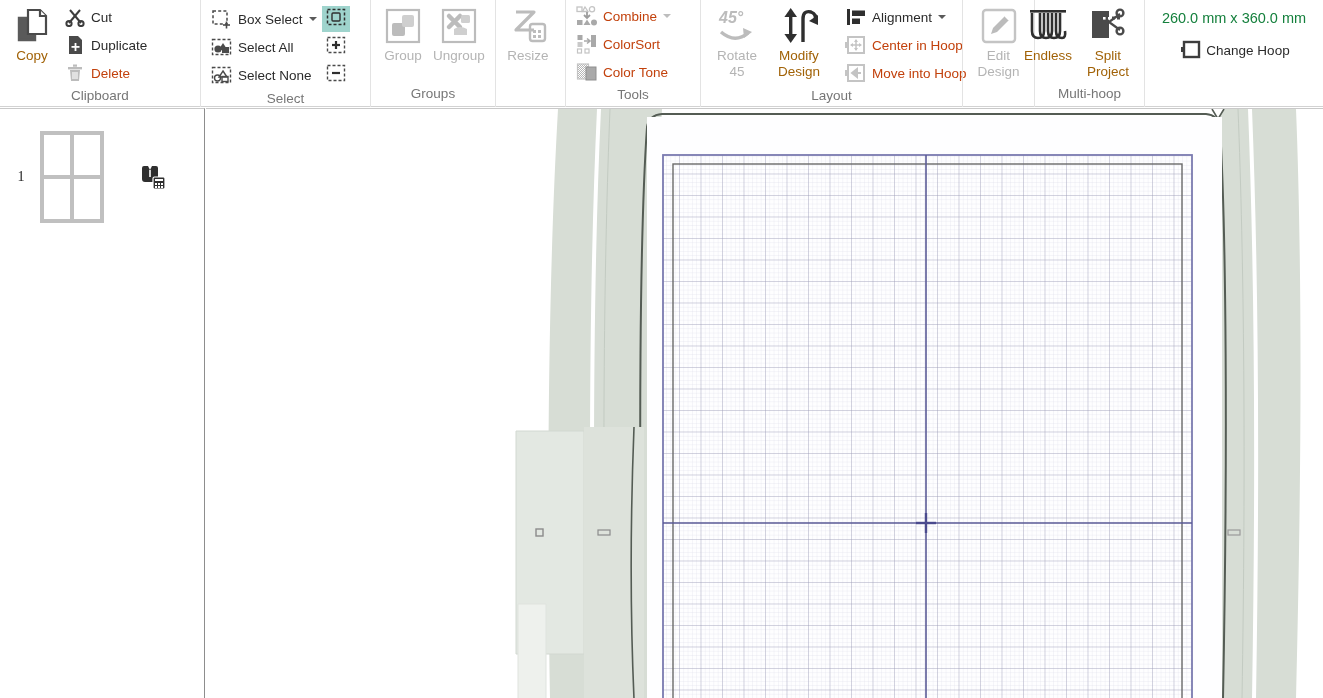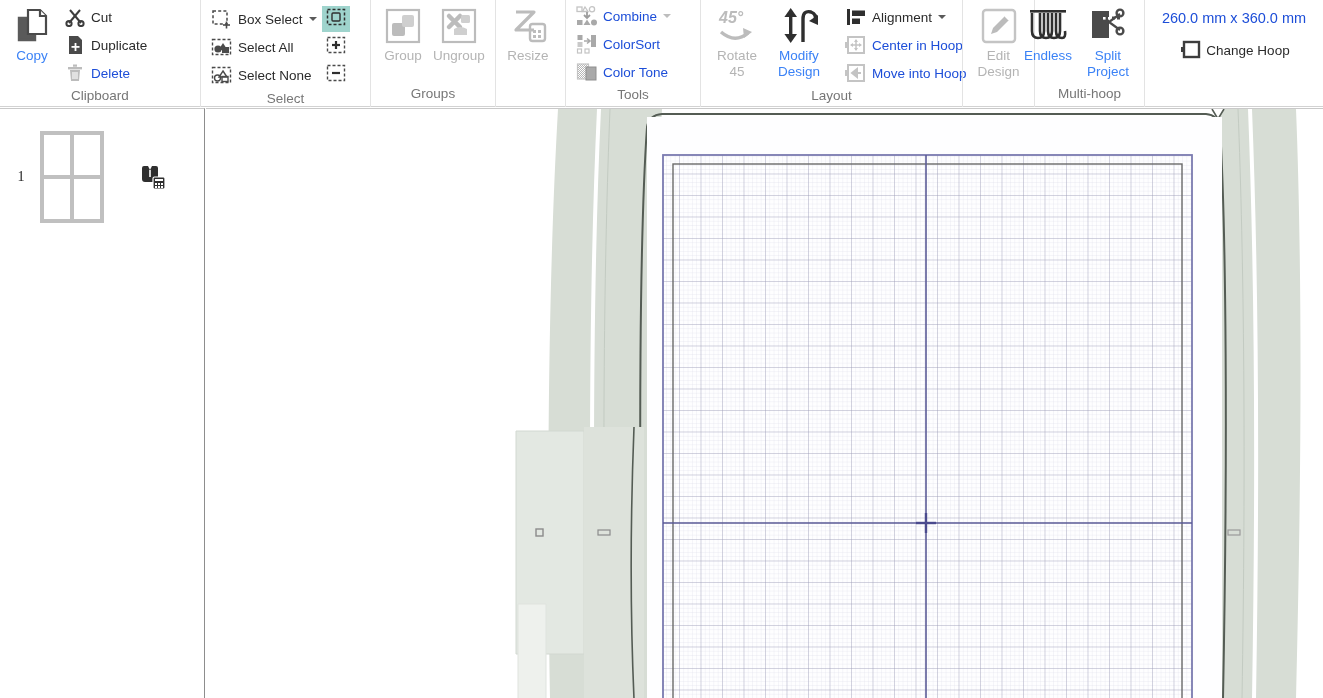--- a/index.html
+++ b/index.html
@@ -44,21 +44,21 @@
     color: #767676;
     padding-bottom: 2px;
   }
 
   
   .bigbtn {
     display: flex; flex-direction: column;
     align-items: center; justify-content: flex-start;
     min-width: 44px;
     padding: 3px 4px 0 4px;
-    color: #3b82f6;
+    color: #a16207;
     font-size: 13.5px;
     line-height: 14px;
     text-align: center;
     cursor: default;
   }
   .bigbtn .ico { height: 42px; display: flex; align-items: center; justify-content: center; font-style: italic; }
   .bigbtn .cap { margin-top: 2px; }
   .bigbtn.dis { color: #b4b4b4; }
 
   
@@ -66,21 +66,21 @@
   .smbtn {
     display: flex; align-items: center;
     height: 28px;
     padding: 0 3px;
     font-size: 13.5px;
     color: #2b2b2b;
     cursor: default;
     white-space: nowrap;
   }
   .smbtn .ico { width: 24px; height: 22px; display:flex; align-items:center; justify-content:center; margin-right: 4px; }
-  .smbtn.dis { color: #1d4ed8; }
+  .smbtn.dis { color: #c2410c; }
   .caret {
     display: inline-block;
     width: 0; height: 0;
     margin-left: 6px;
     border-left: 4px solid transparent;
     border-right: 4px solid transparent;
     border-top: 4px solid #5a5a5a;
   }
   .caret.dis { border-top-color: #bdbdbd; }
 
@@ -516,21 +516,21 @@
           </span>
           <span class="cap">Split</span>
           <span class="cap">Project</span>
         </div>
       </div>
       <div class="glabel">Multi-hoop</div>
     </div>
 
     <div class="rgroup" style="flex:1 1 auto">
       <div class="gbody" style="flex-direction:column; align-items:center; padding-top:10px">
-        <div style="font-size:14.5px; color:#1d4ed8; padding-bottom:12px">260.0 mm x 360.0 mm</div>
+        <div style="font-size:14.5px; color:#15803d; padding-bottom:12px">260.0 mm x 360.0 mm</div>
         <div class="smbtn" style="height:24px">
           <span class="ico">
             <svg width="22" height="20" viewBox="0 0 22 20">
               <rect x="5" y="2" width="15" height="15" fill="#ffffff" stroke="#3d3d3d" stroke-width="2.4"></rect>
               <rect x="2" y="7" width="3.5" height="5" fill="#3d3d3d"></rect>
             </svg>
           </span>
           <span>Change Hoop</span>
         </div>
       </div>

